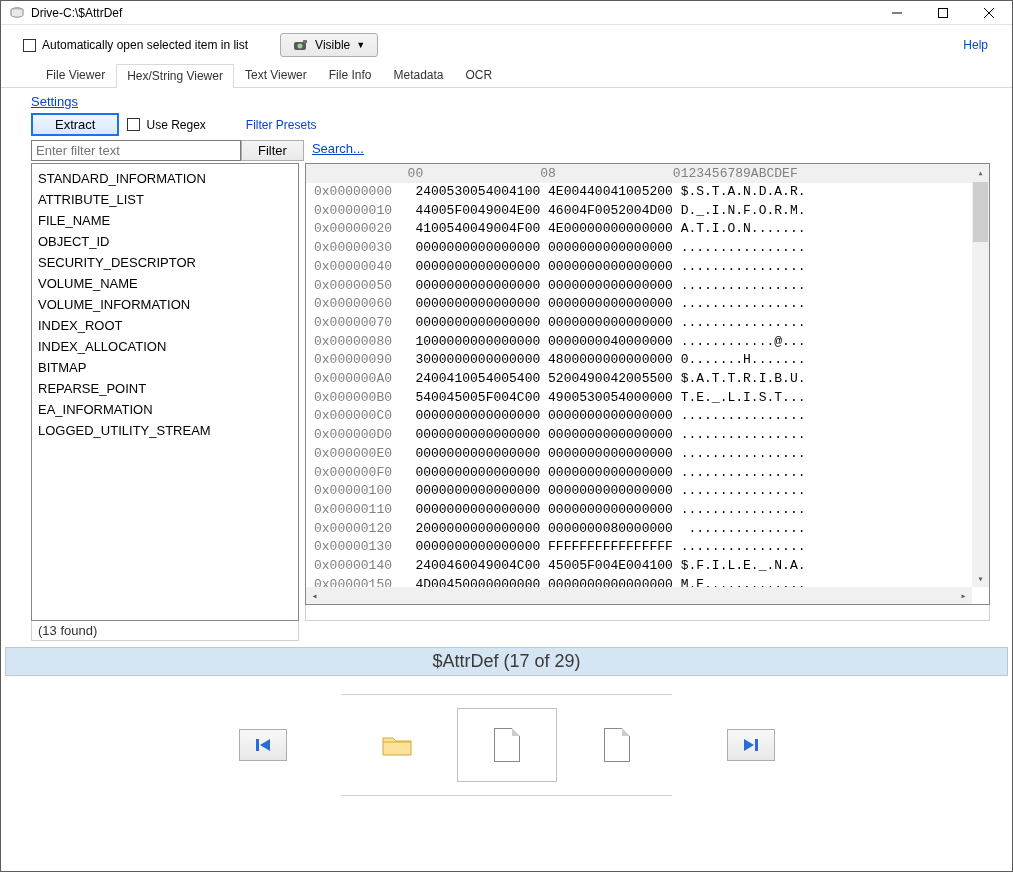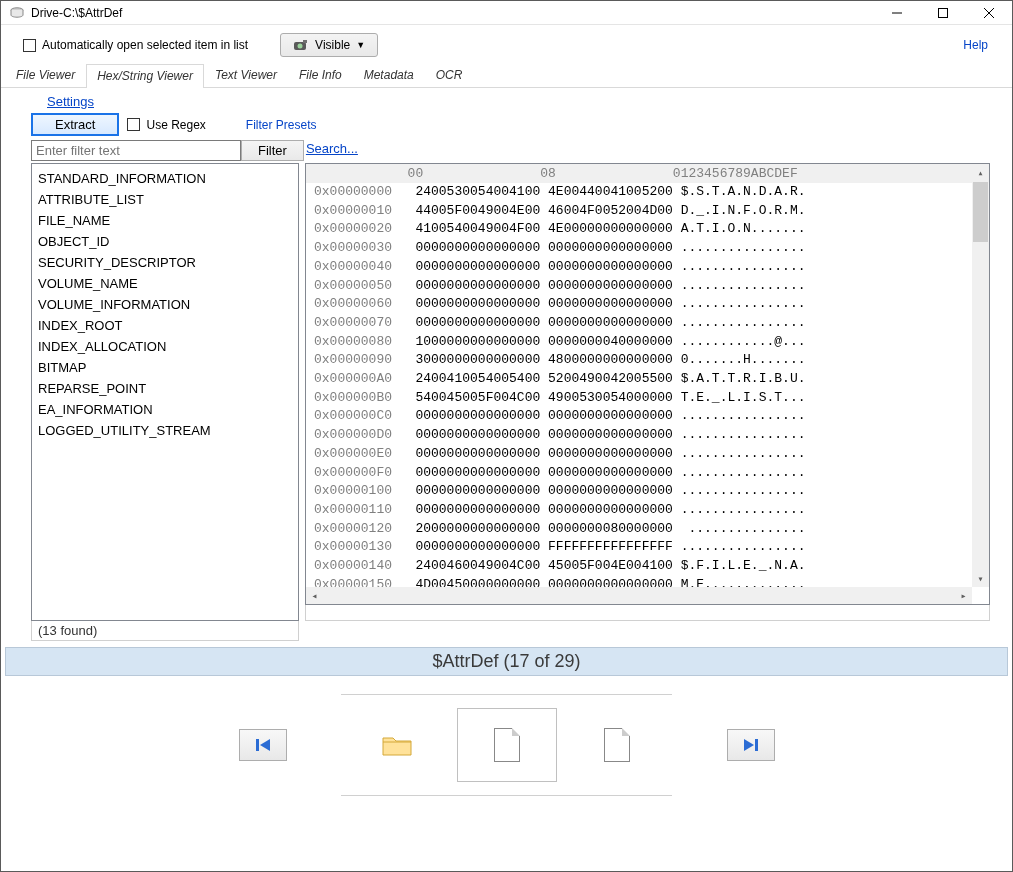--- a/index.html
+++ b/index.html
@@ -52,46 +52,45 @@
     display: inline-flex; align-items: center; gap: 6px;
     border: 1px solid #adadad; padding: 3px 12px;
     background: linear-gradient(#f4f4f4,#e9e9e9);
     border-radius: 3px;
   }
   .help-link { margin-left: auto; color: #0645c8; margin-right: 14px; }
 
   
   .tabs {
     display: flex;
-    padding-left: 4px;
+    padding-left: 34px;
     gap: 0;
     border-bottom: 1px solid #d9d9d9;
     position: relative;
-    font-style: italic;
   }
   .tab {
     padding: 4px 10px 5px;
     border: 1px solid transparent;
     border-bottom: none;
     color: #333;
     font-size: 12px;
     cursor: default;
   }
   .tab.active {
     border-color: #d9d9d9;
     background: #fff;
     position: relative;
     top: 1px;
   }
 
   
   .main {
     padding: 6px 22px 0 30px;
   }
-  .settings-link { color: #0645c8; text-decoration: underline; font-size: 13px; margin-left: 16px; }
+  .settings-link { color: #0645c8; text-decoration: underline; font-size: 13px; }
   .toolbar-row {
     display:flex; align-items:center; gap:8px; margin-top:4px;
   }
   .extract-btn {
     border: 2px solid #1a73e8;
     background: linear-gradient(#eef6ff,#d8e9ff);
     padding: 2px 22px;
     font-size: 13px;
   }
   .filter-presets { color:#0645c8; }
@@ -99,21 +98,21 @@
   .filter-input {
     flex: 0 0 210px;
     border:1px solid #7a7a7a; padding:2px 4px;
     color:#7a7a7a; font-size:13px;
   }
   .filter-btn {
     border:1px solid #adadad; padding:2px 16px;
     background: linear-gradient(#f4f4f4,#e9e9e9);
     font-size:13px;
   }
-  .search-link { color:#0645c8; text-decoration:underline; margin-left:2px; font-size:13px;}
+  .search-link { color:#0645c8; text-decoration:underline; margin-left:8px; font-size:13px;}
 
   .panes { display:flex; gap:6px; margin-top:2px; align-items:flex-start;}
   .listpane {
     width: 268px; height: 458px;
     border:1px solid #828790; background:#fff;
     padding:4px 6px;
     font-size: 13px;
     line-height: 21px;
     overflow:hidden;
   }

